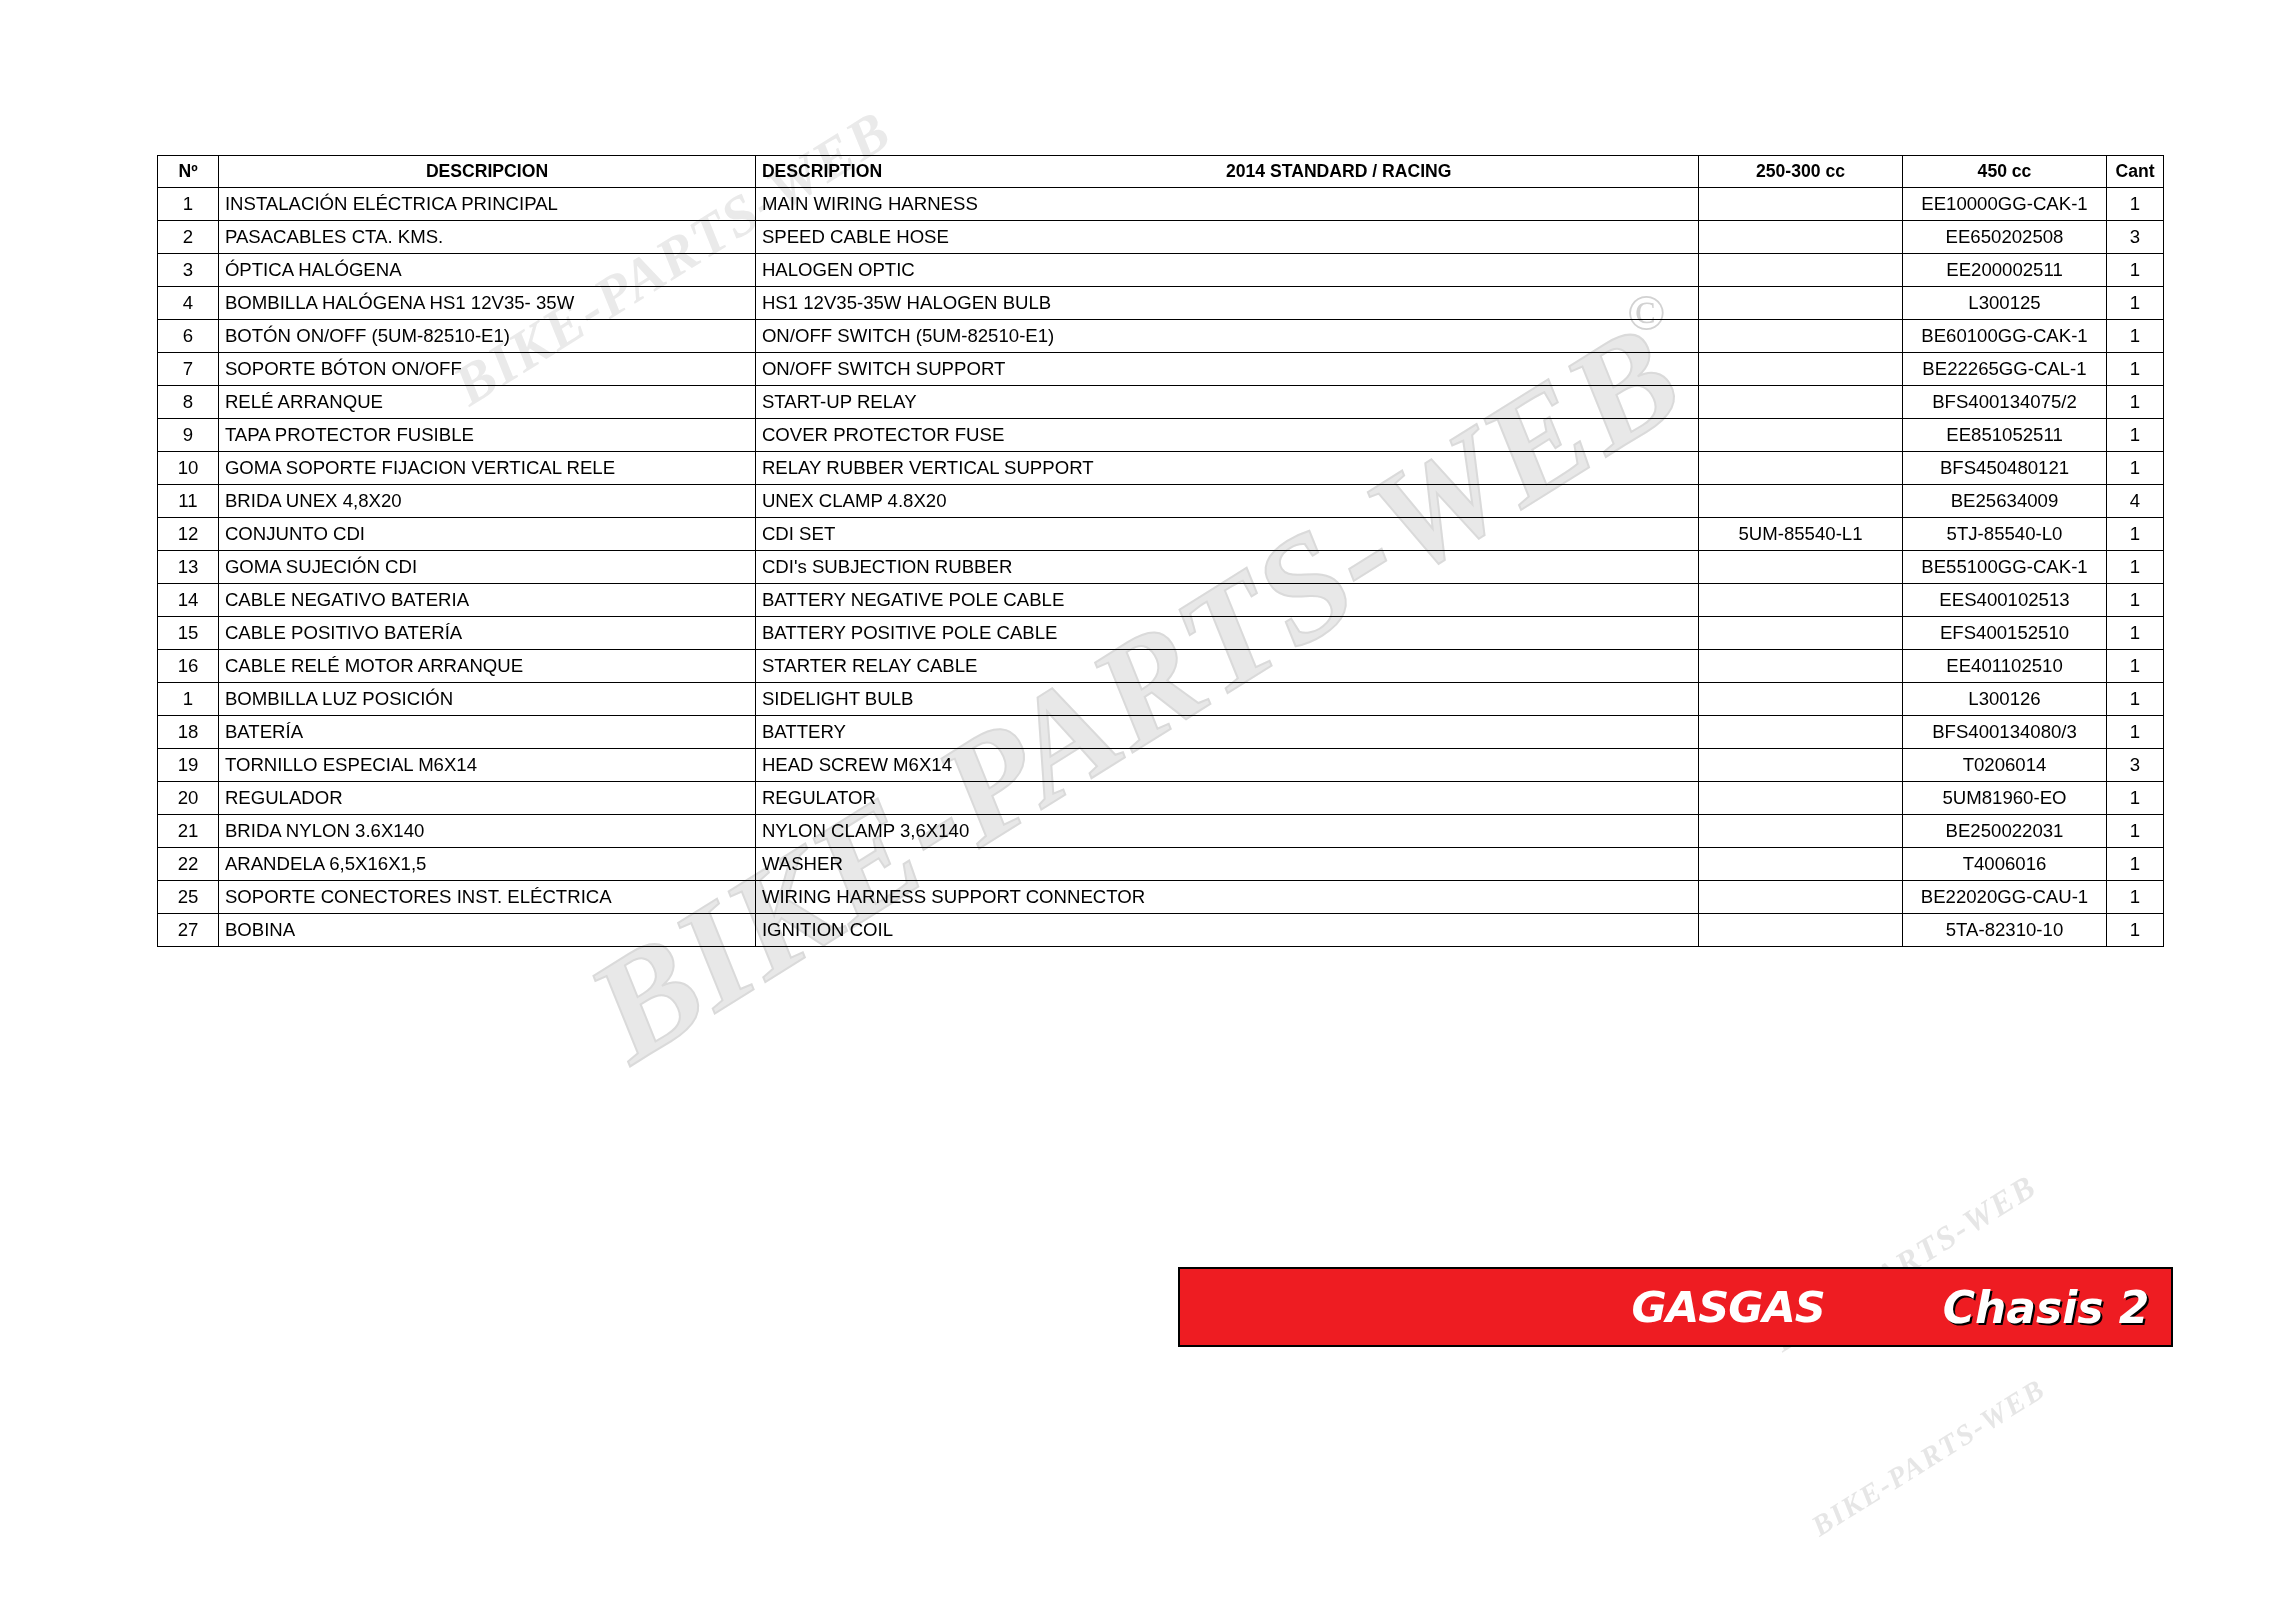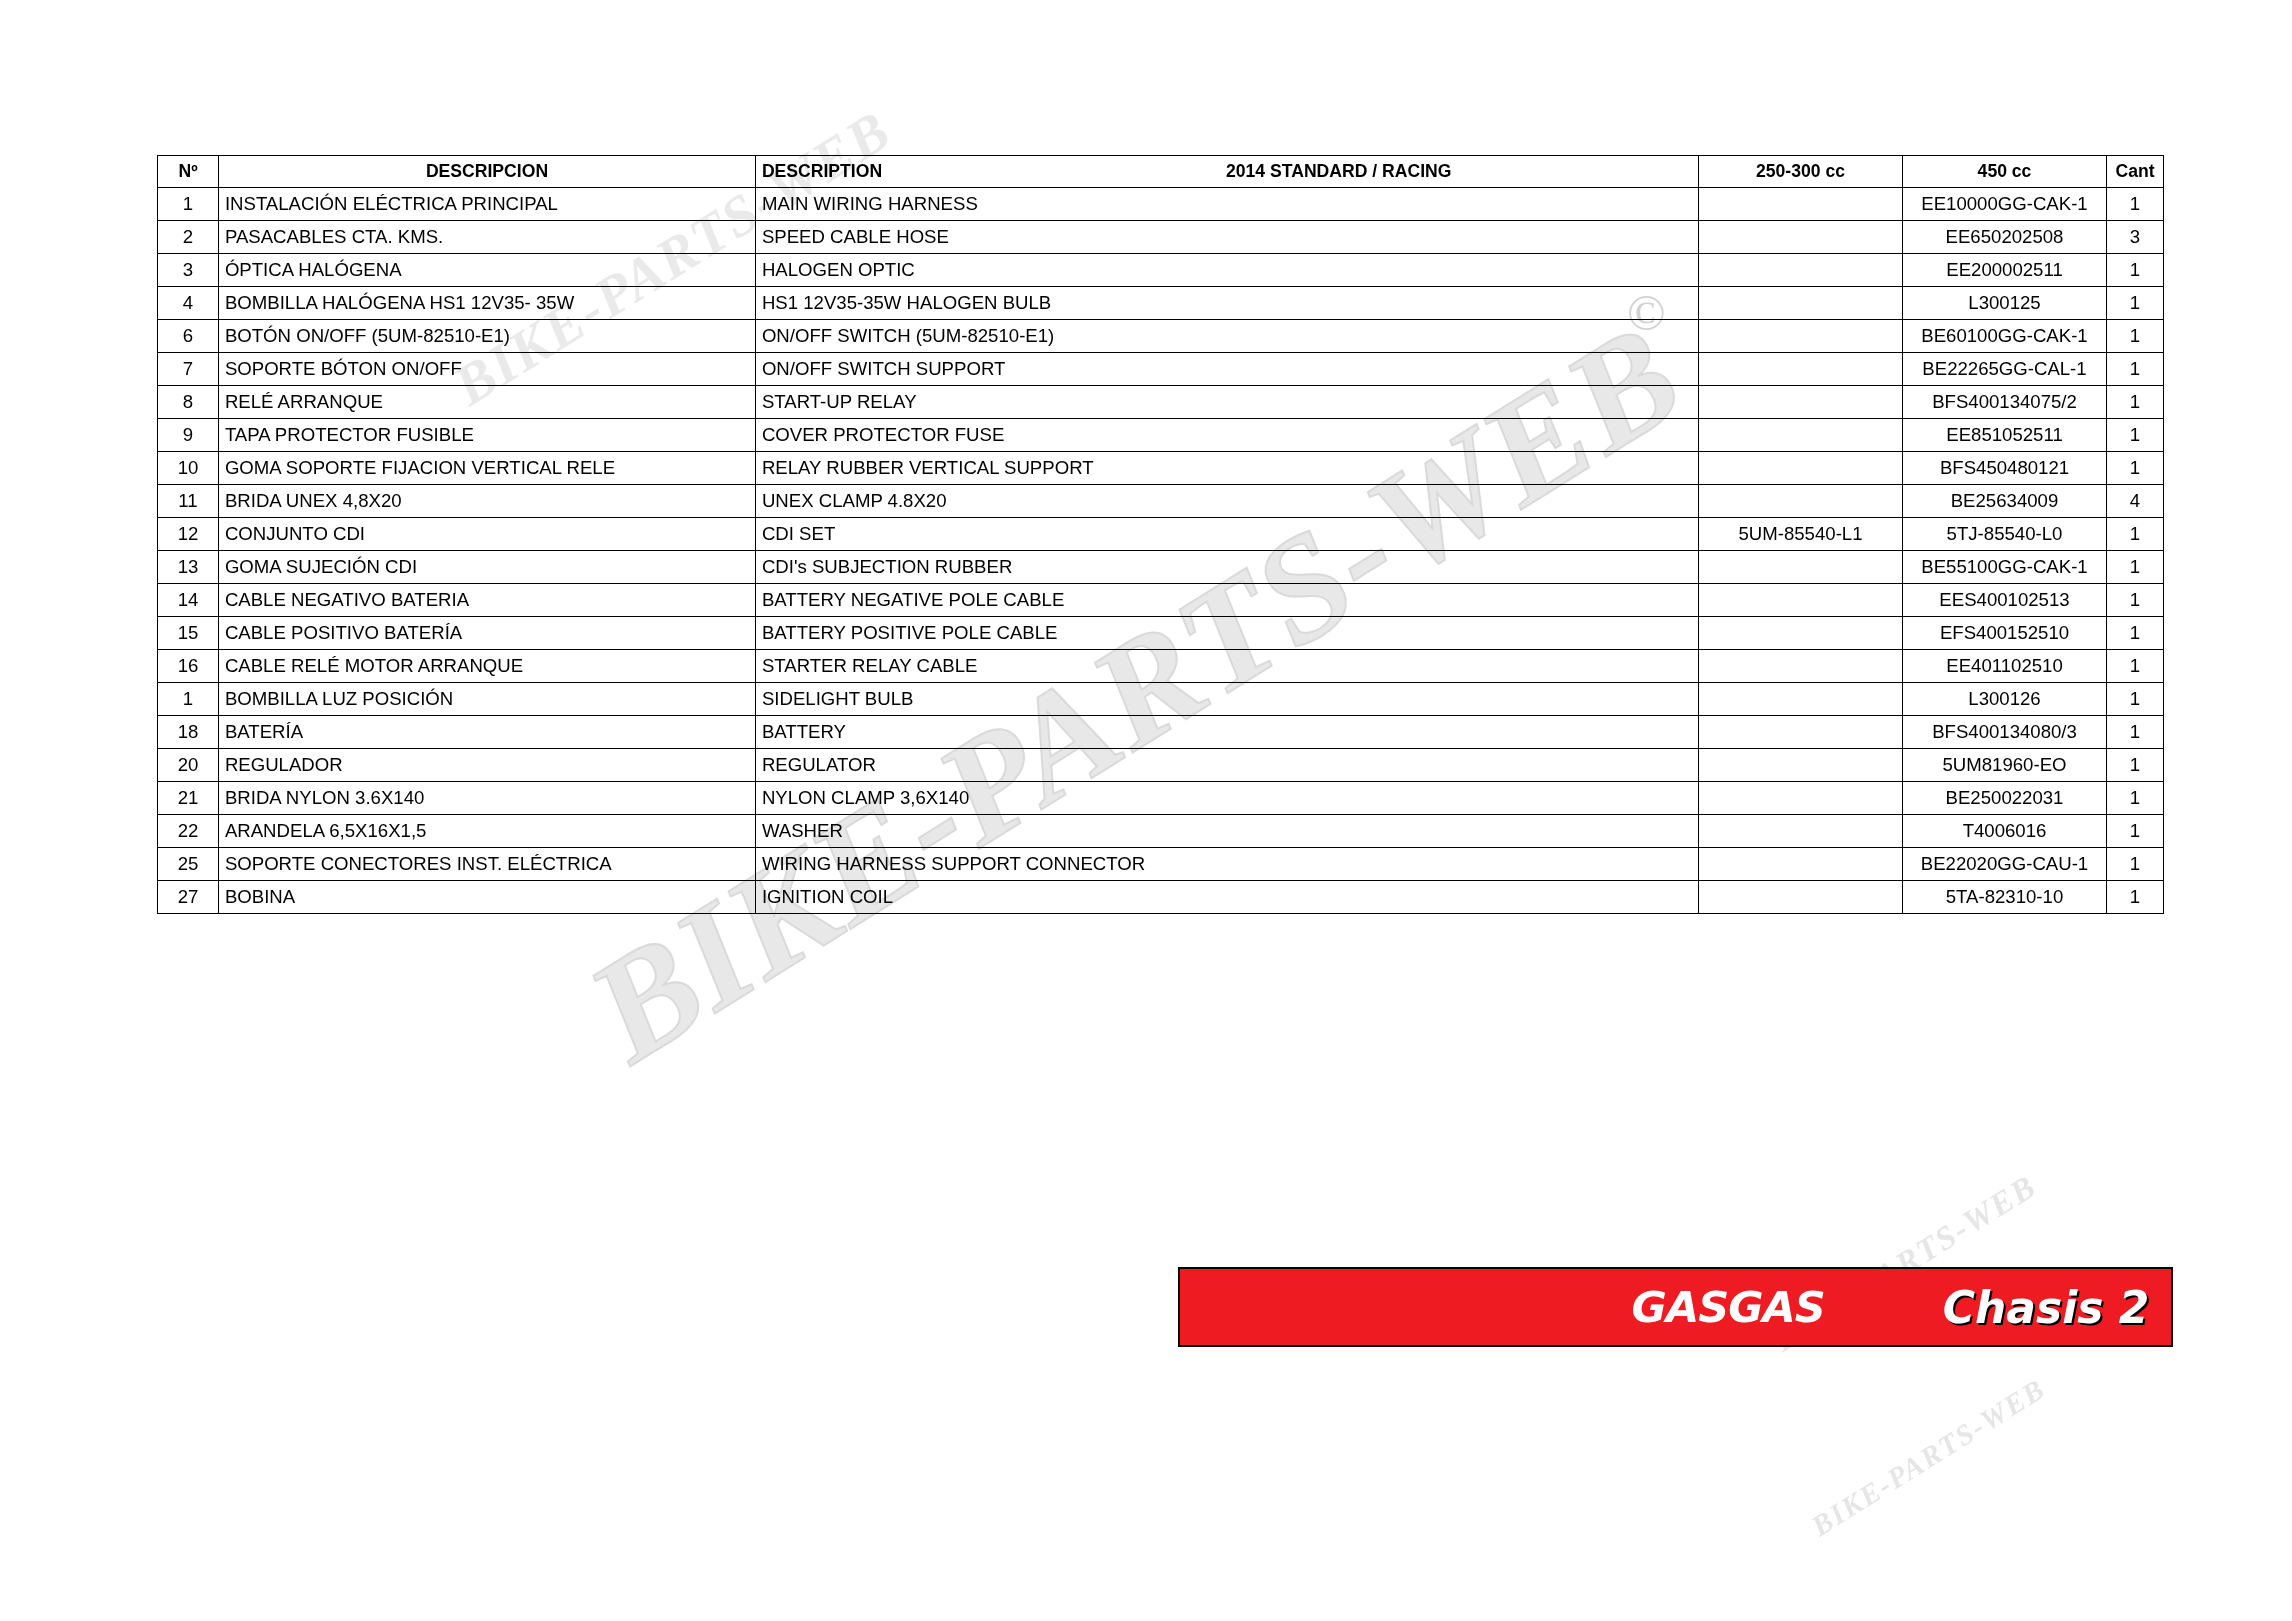--- a/index.html
+++ b/index.html
@@ -313,20 +313,28 @@
         </tr>
         <tr>
           <td class="c-center">18</td>
           <td class="c-left">BATERÍA</td>
           <td class="c-left">BATTERY</td>
           <td class="c-center"></td>
           <td class="c-center">BFS400134080/3</td>
           <td class="c-center">1</td>
         </tr>
         <tr>
+          <td class="c-center">19</td>
+          <td class="c-left">TORNILLO ESPECIAL M6X14</td>
+          <td class="c-left">HEAD SCREW M6X14</td>
+          <td class="c-center"></td>
+          <td class="c-center">T0206014</td>
+          <td class="c-center">3</td>
+        </tr>
+        <tr>
           <td class="c-center">20</td>
           <td class="c-left">REGULADOR</td>
           <td class="c-left">REGULATOR</td>
           <td class="c-center"></td>
           <td class="c-center">5UM81960-EO</td>
           <td class="c-center">1</td>
         </tr>
         <tr>
           <td class="c-center">21</td>
           <td class="c-left">BRIDA NYLON 3.6X140</td>

